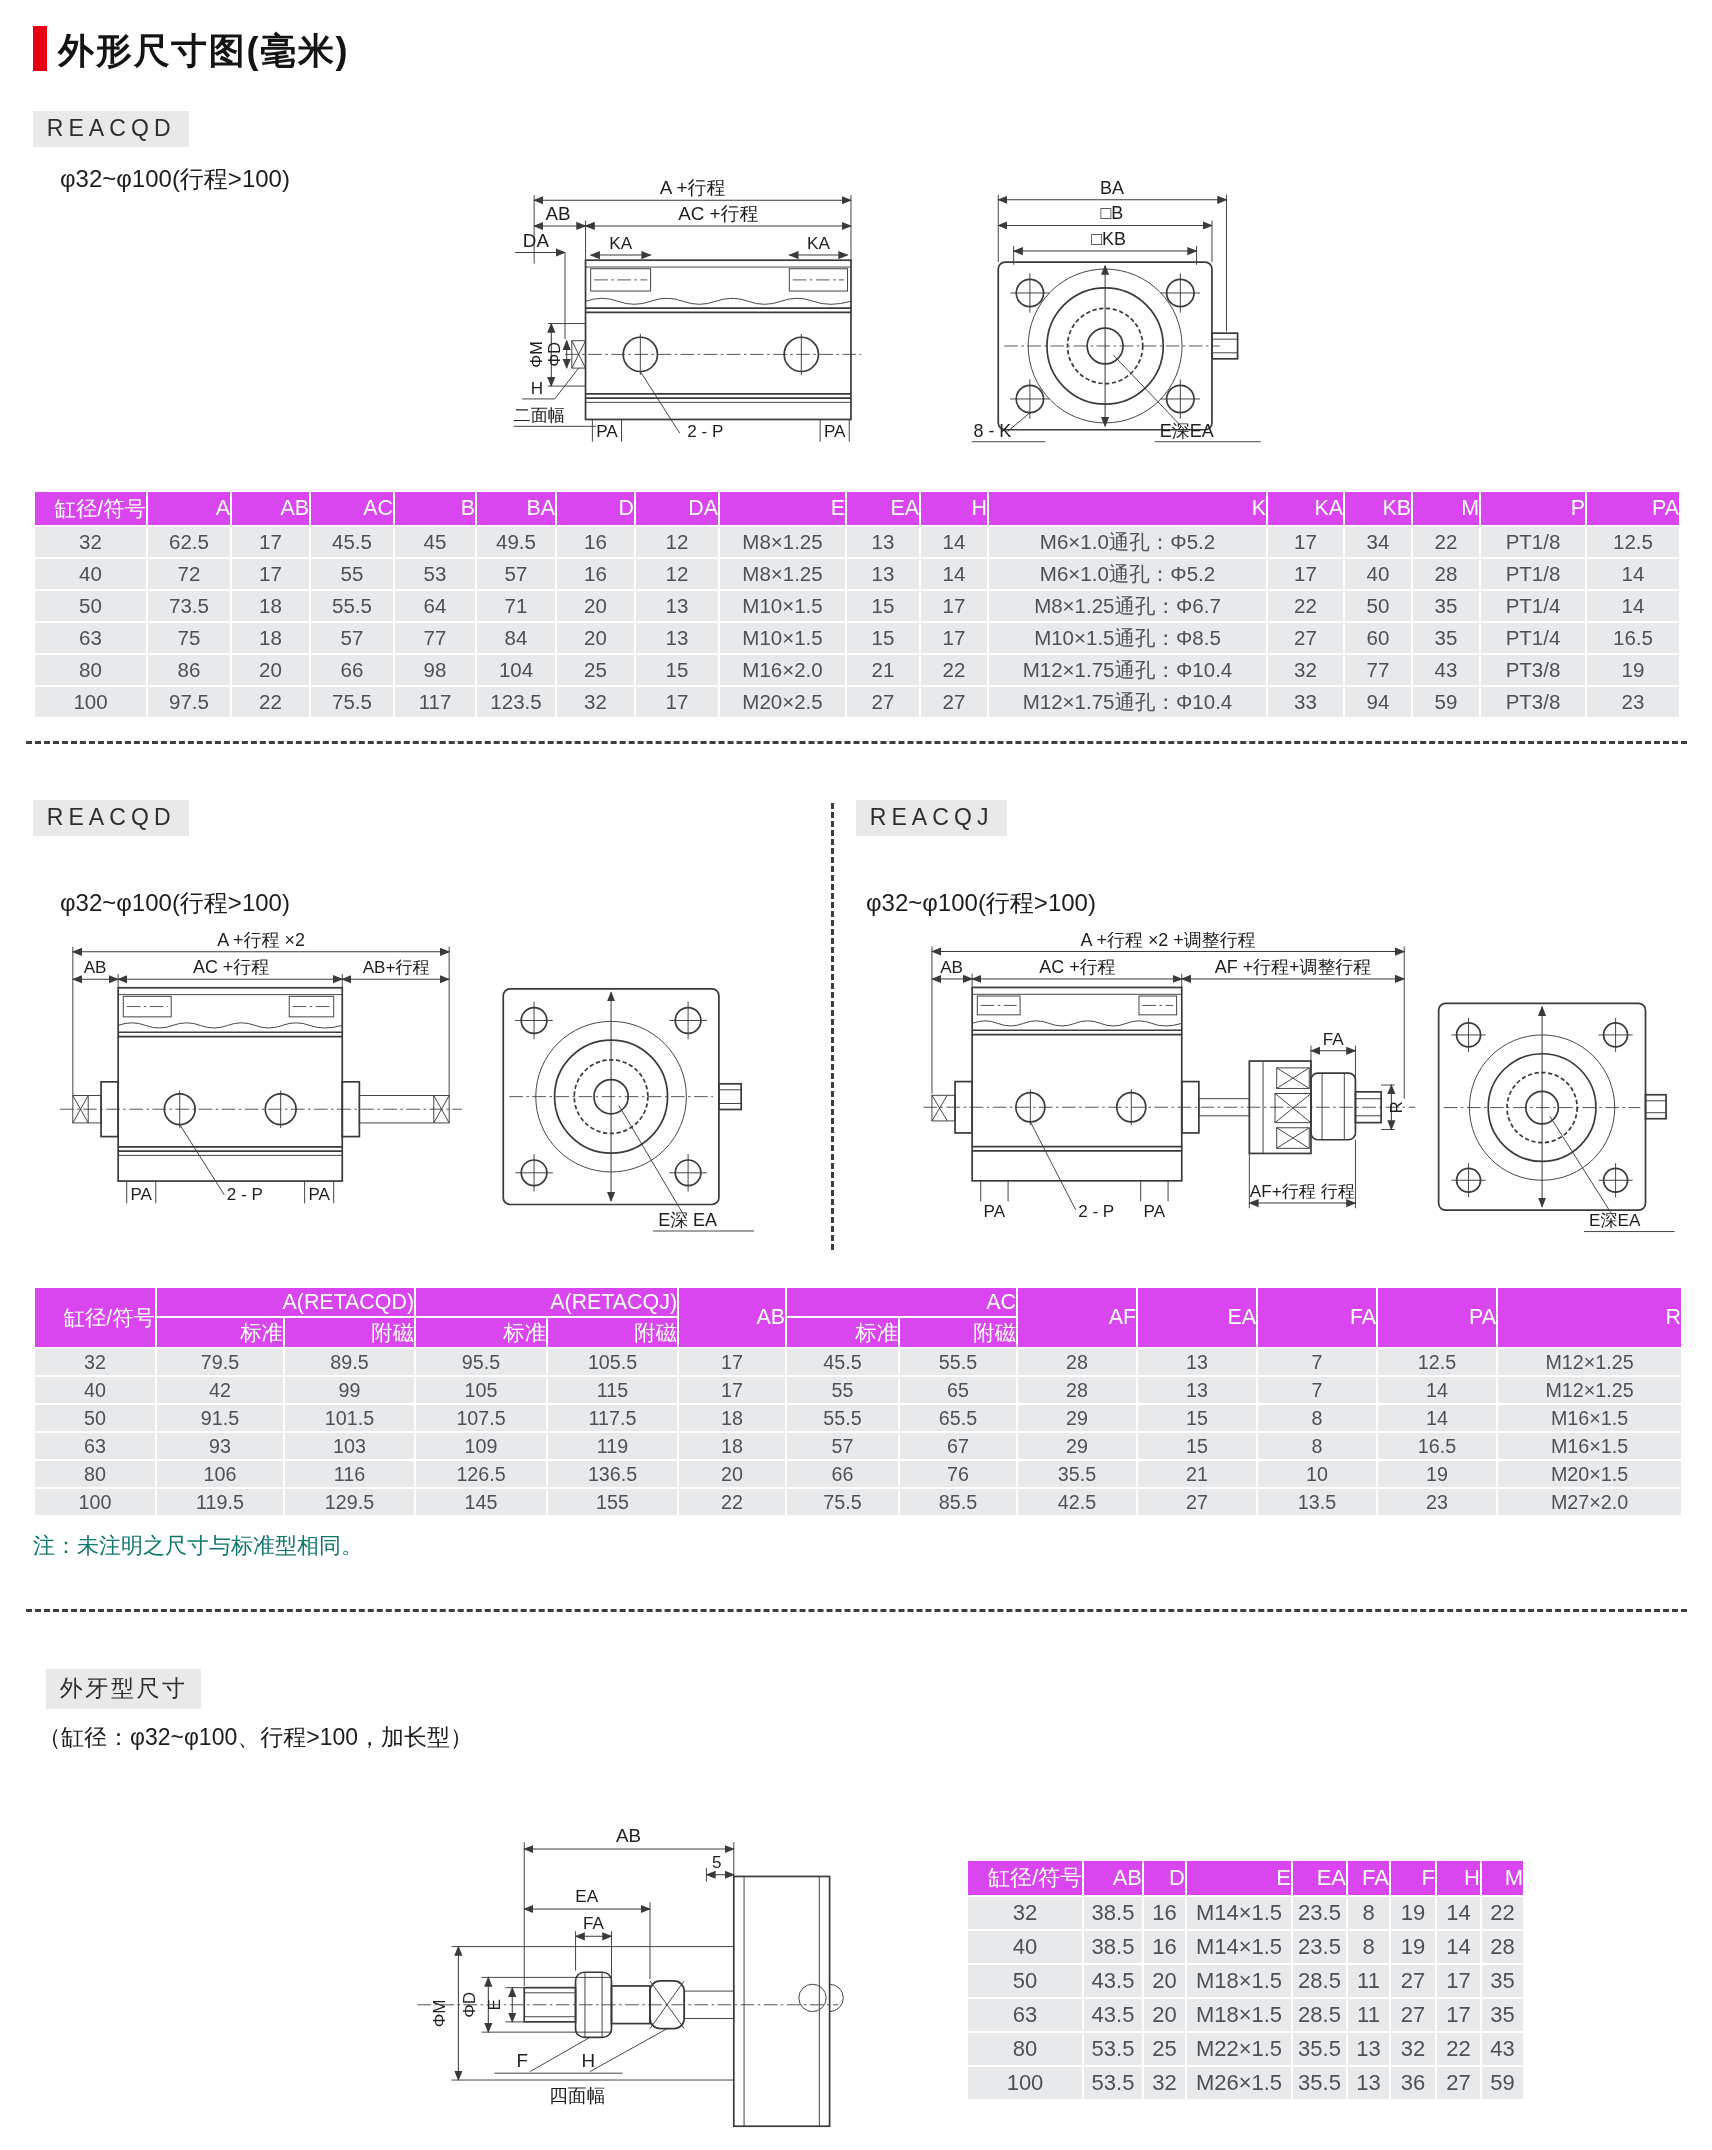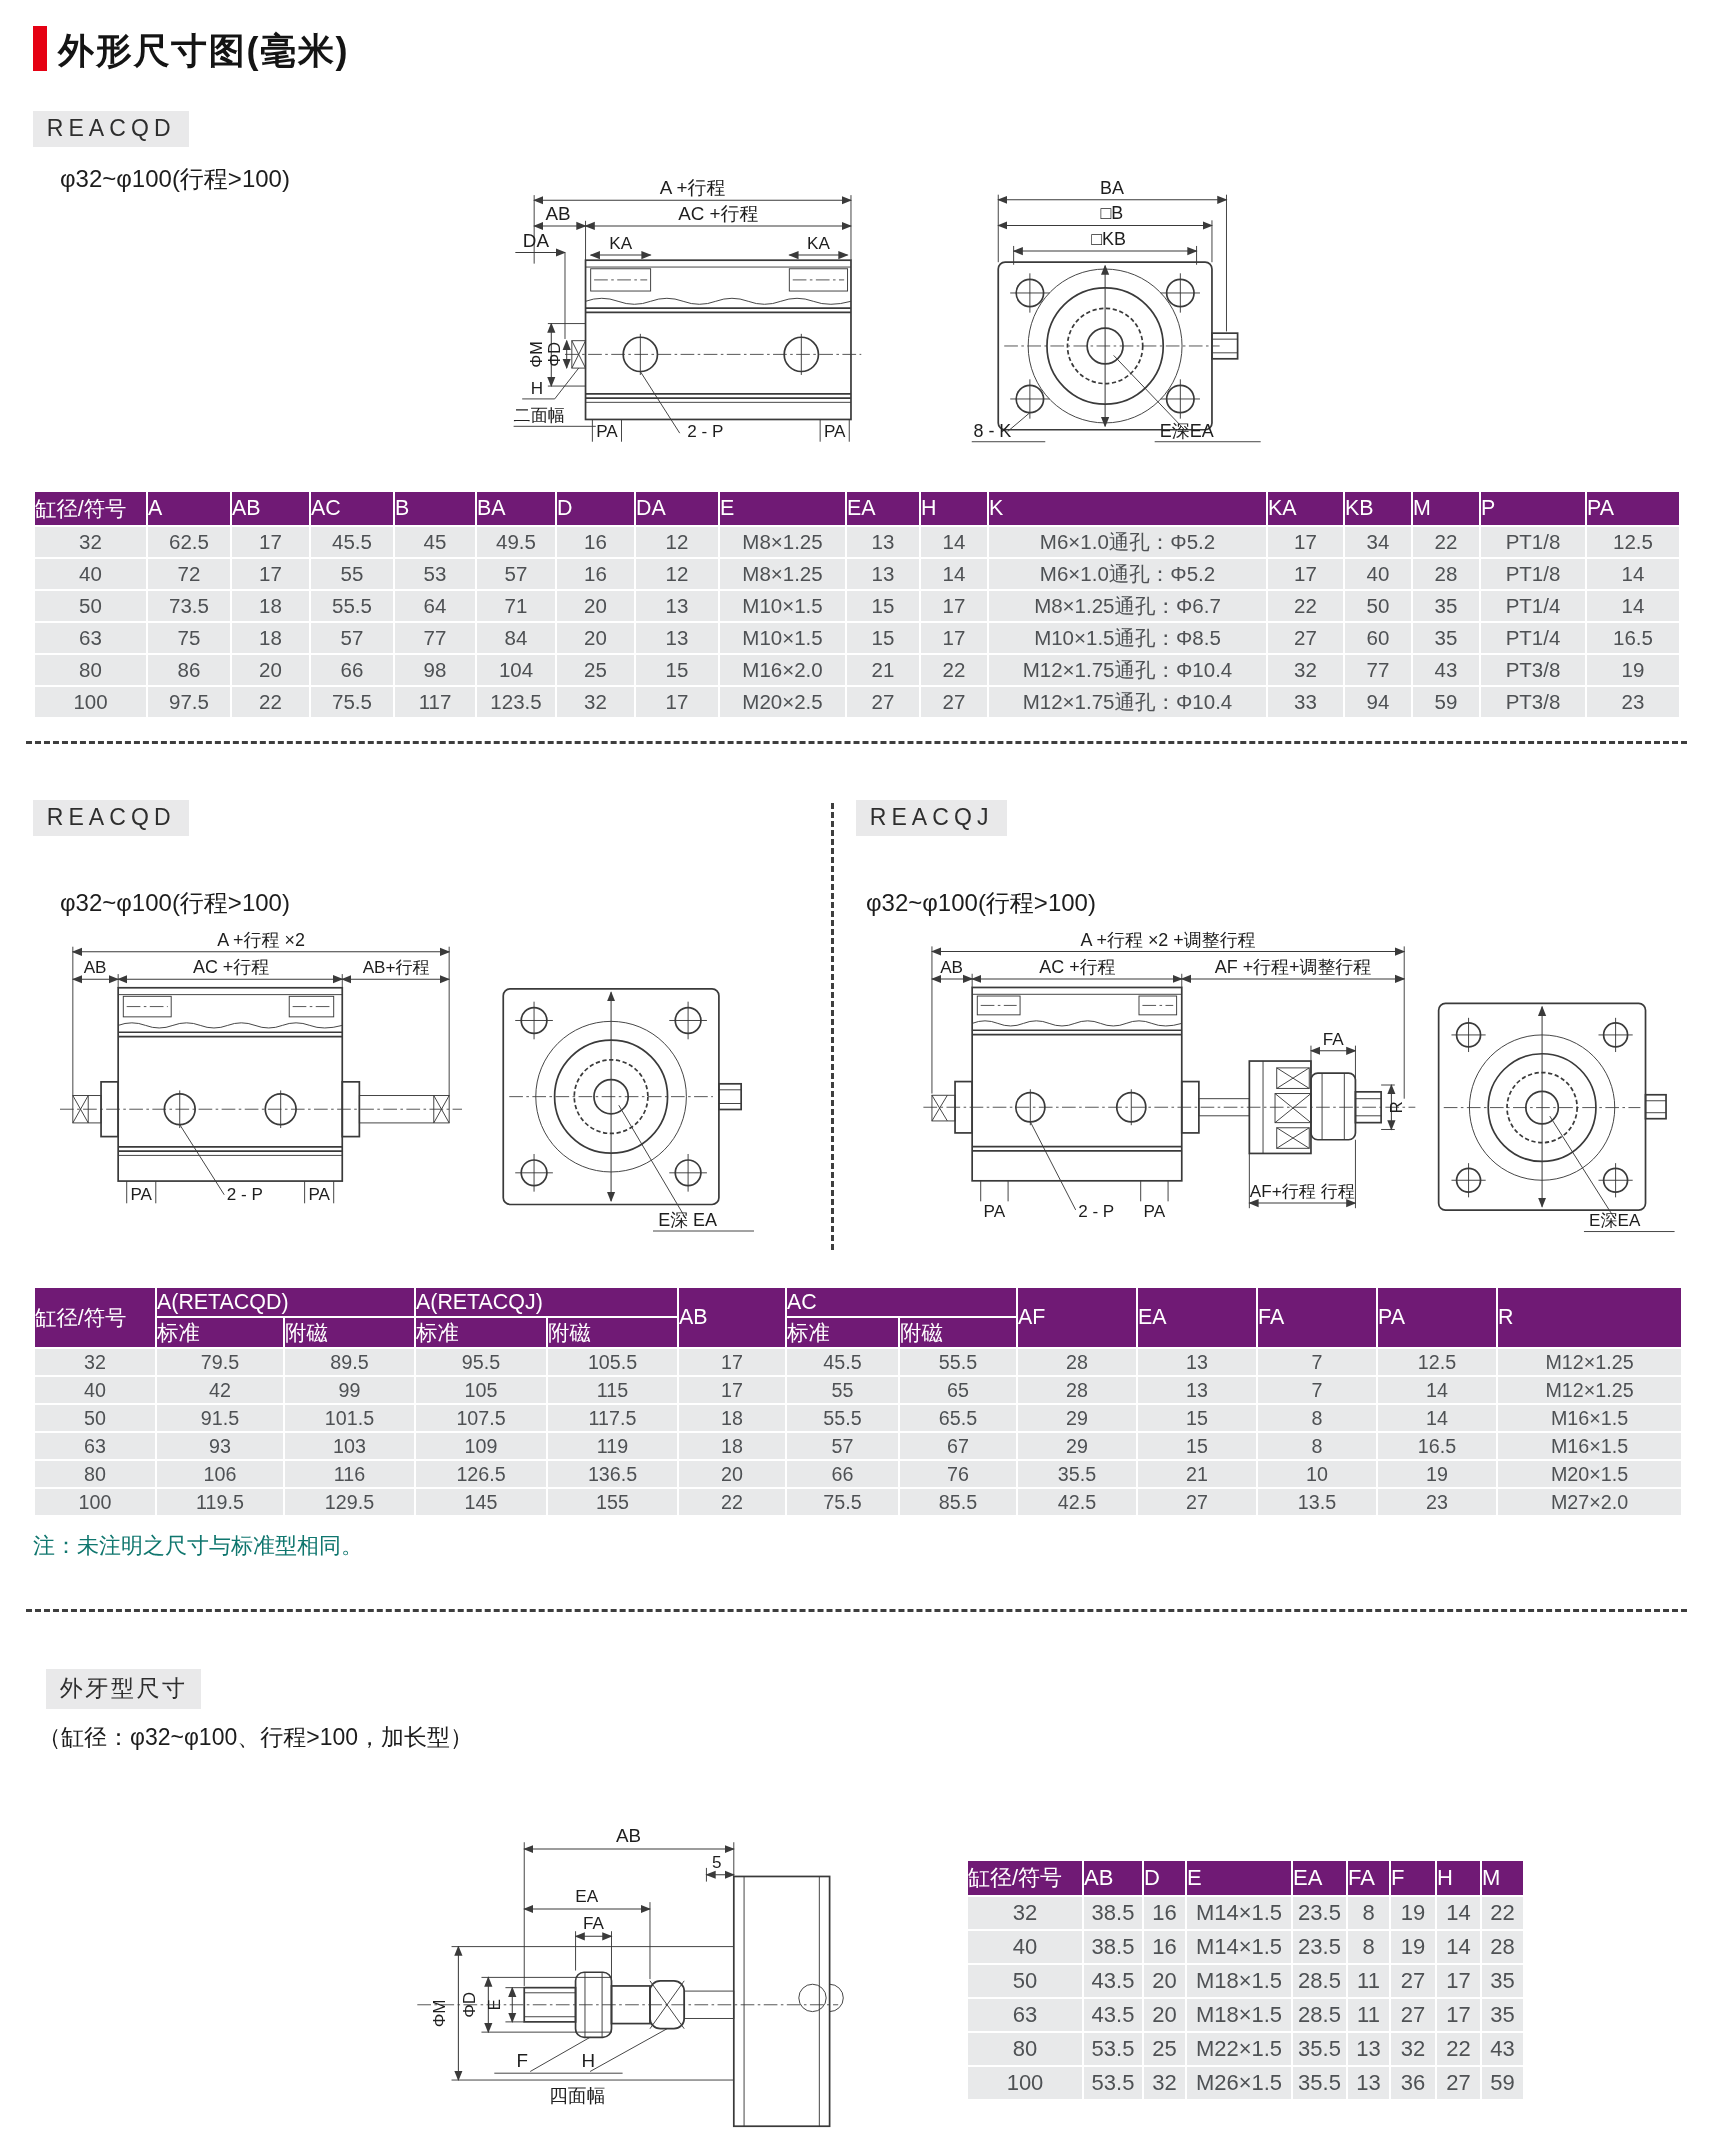--- a/index.html
+++ b/index.html
@@ -6,21 +6,21 @@
   #page{position:relative;width:1712px;height:2150px;background:#ffffff;
         font-family:"Liberation Sans","DejaVu Sans",sans-serif;overflow:hidden}
   .title-bar{position:absolute;width:13.7px;height:45px}
   .page-title{position:absolute;font-size:36px;font-weight:700;color:#141414;letter-spacing:1.7px}
   .sec-label{position:absolute;background:#e9e9ea;color:#2e2e2e;font-size:23px;letter-spacing:5.1px;padding:4.3px 13.7px}
   .subtitle{position:absolute;font-size:24px;color:#1c1c1c}
   .note{position:absolute;font-size:22px;color:#0f766e}
   .hsep{position:absolute;left:26px;width:1661px;height:0;border-top:3.4px dashed #3e3e3e}
   .vsep{position:absolute;width:0;border-left:3.4px dashed #3e3e3e}
   .dim-table{position:absolute;border-collapse:collapse;table-layout:fixed}
-  .dim-table th{background:#701a75;color:#ffffff;font-weight:400;border:2.6px solid #fff;text-align:left;padding:0;white-space:nowrap;overflow:hidden}
+  .dim-table th{background:#d946ef;color:#ffffff;font-weight:400;border:2.6px solid #fff;text-align:right;padding:0;white-space:nowrap;overflow:hidden}
   .dim-table td{background:#e8e9ea;color:#4e5154;border:2.6px solid #fff;text-align:center;padding:0;white-space:nowrap;overflow:hidden}
   #t1 th{height:33px;font-size:21.4px} #t1 td{height:30px;font-size:20.5px}
   #t2 th{height:28px;font-size:21.4px} #t2 td{height:26px;font-size:19.7px}
   #t3 th{height:34px;font-size:22px} #t3 td{height:32px;font-size:22px}
   svg .ln{stroke:#3a3a3a;stroke-width:2;fill:none}
   svg .tn{stroke:#3a3a3a;stroke-width:1.1;fill:none}
   svg .dm{stroke:#3a3a3a;stroke-width:1.2;fill:none}
   svg .cl{stroke:#3a3a3a;stroke-width:1;fill:none;stroke-dasharray:16 4 3 4}
   svg .dsh{stroke-dasharray:5 3}
   svg text{font-family:"Liberation Sans","DejaVu Sans",sans-serif;fill:#1e1e1e}

